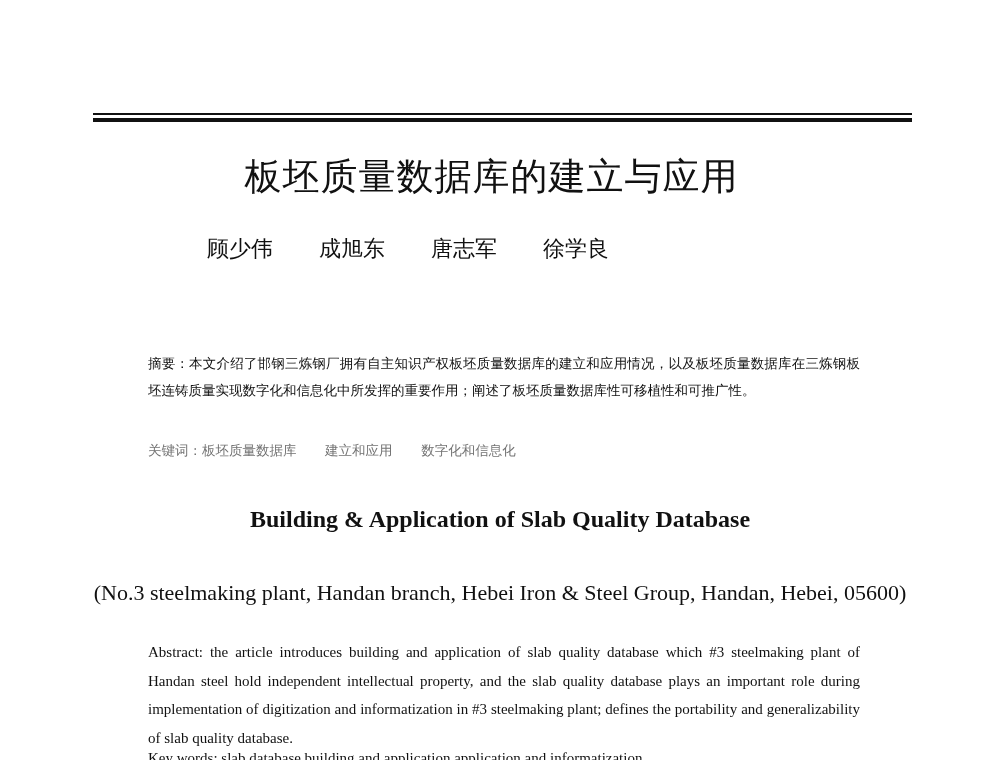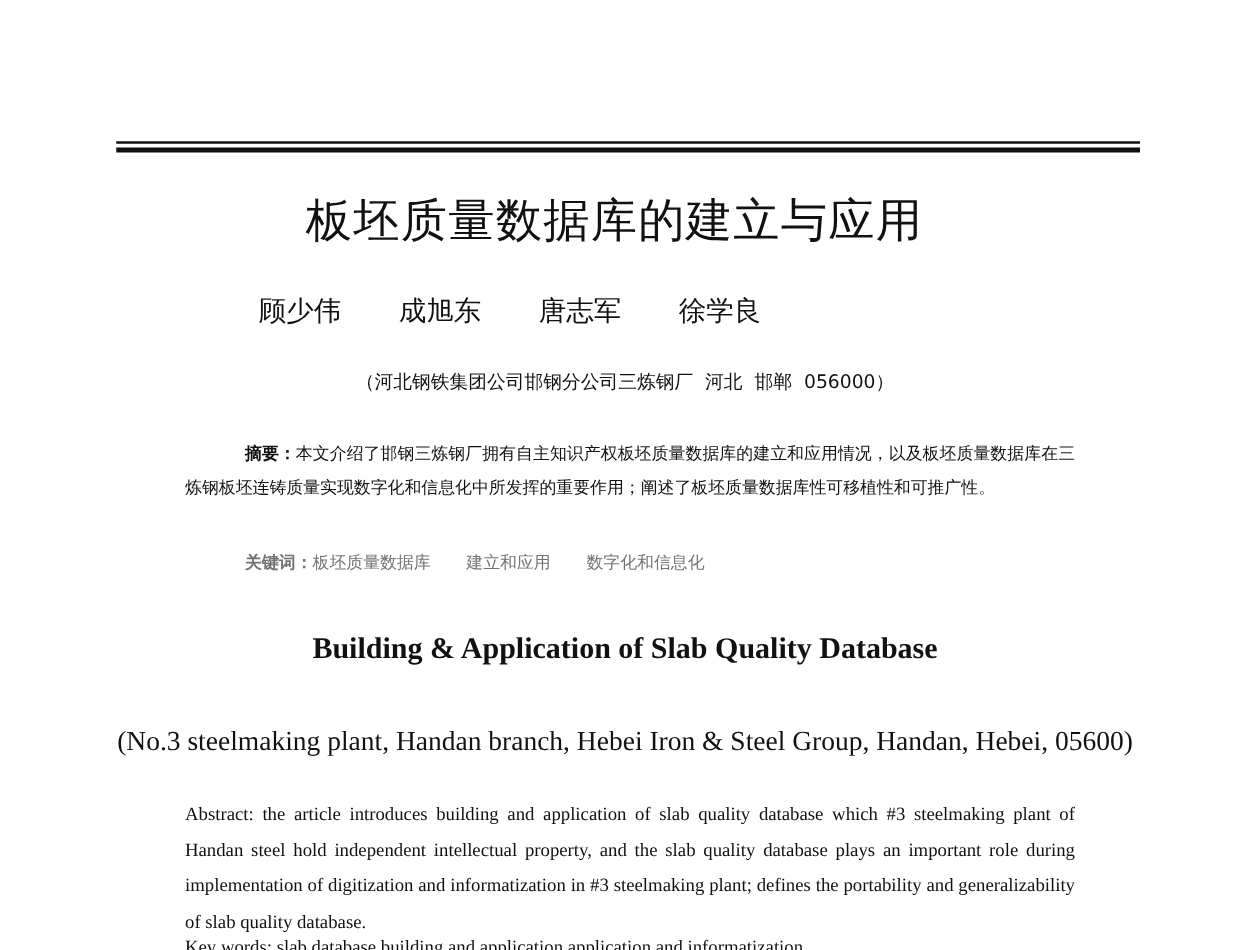--- a/index.html
+++ b/index.html
@@ -30,21 +30,21 @@
     .affil-cn {
       position: absolute; left: 0; width: 1000px; top: 296px;
       text-align: center; font-family: "DejaVu Sans", sans-serif;
       font-size: 15px; color: #111;
     }
     .abstract-cn {
       position: absolute; left: 148px; width: 712px; top: 350px;
       font-family: "DejaVu Sans", sans-serif; font-size: 13.5px;
       line-height: 27px; color: #111; text-align: justify;
     }
-    .abstract-cn .label, .keywords-cn .label { font-weight: bold; margin-left: 48px; }
+    .abstract-cn .label, .keywords-cn .label { font-weight: normal; }
     .keywords-cn {
       position: absolute; left: 148px; width: 712px; top: 437px;
       font-family: "DejaVu Sans", sans-serif; font-size: 13.5px;
       line-height: 27px; color: #737373; word-spacing: 10px;
     }
     .title-en {
       position: absolute; left: 0; width: 1000px; top: 506px;
       text-align: center; font-family: "Liberation Serif", serif;
       font-size: 24px; font-weight: bold; color: #111;
     }
@@ -78,21 +78,20 @@
 
 <div class="page">
 
   <div class="rule-thin"></div>
   <div class="rule-thick"></div>
 
   <div class="title-cn">板坯质量数据库的建立与应用</div>
 
   <div class="authors-cn" style="white-space: pre;">顾少伟  成旭东  唐志军  徐学良</div>
 
-  <div class="affil-cn" style="white-space: pre;">（河北钢铁集团公司邯钢分公司三炼钢厂  河北  邯郸  056000）</div>
 
   <div class="abstract-cn">
     <span class="label">摘要：</span><span>本文介绍了邯钢三炼钢厂拥有自主知识产权板坯质量数据库的建立和应用情况，以及板坯质量数据库在三炼钢板坯连铸质量实现数字化和信息化中所发挥的重要作用；阐述了板坯质量数据库性可移植性和可推广性。</span>
   </div>
 
   <div class="keywords-cn">
     <span class="label">关键词：</span><span style="white-space: pre;">板坯质量数据库  建立和应用  数字化和信息化</span>
   </div>
 
   <div class="title-en">Building &amp; Application of Slab Quality Database</div>

